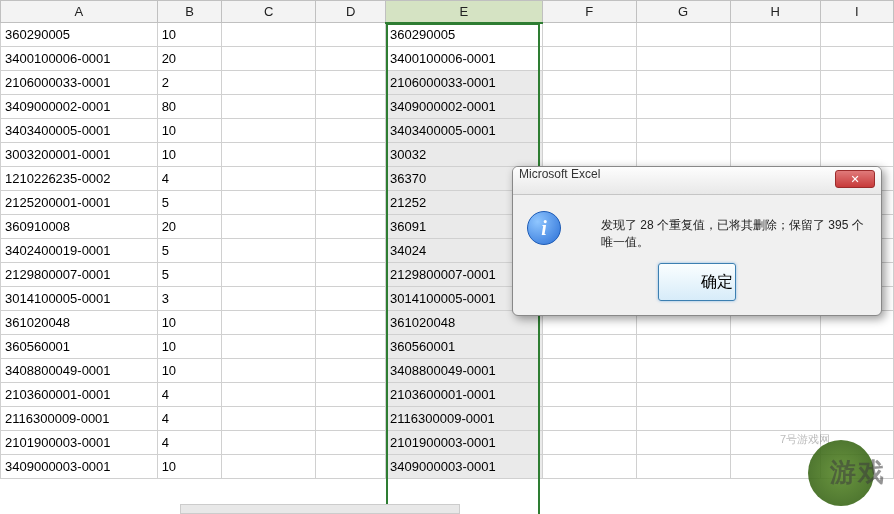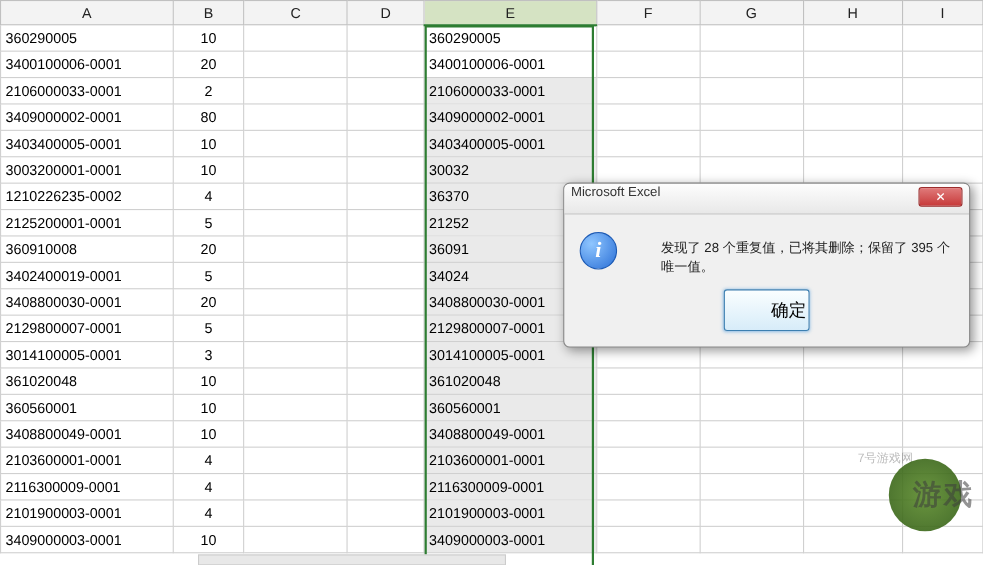--- a/index.html
+++ b/index.html
@@ -29,21 +29,21 @@
   }
   .grid th {
     background: #f3f3f3;
     text-align: center;
     border: 1px solid #c0c0c0;
     height: 22px;
     font-size: 13px;
     color: #222;
   }
   .col-A { width: 160px; text-align: left; }
-  .col-B { width: 68px; text-align: center; font-weight: bold; }
+  .col-B { width: 68px; text-align: left; font-weight: bold; }
   .col-C { width: 100px; }
   .col-D { width: 74px; }
   .col-E { width: 160px; text-align: left; }
   .col-F { width: 100px; }
   .col-G { width: 100px; }
   .col-H { width: 96px; }
   .col-I { width: 78px; }
   th.sel-col { background: #d5e3c3; border-bottom: 2px solid #2e7d32; }
   td.sel-cell {
     background: #eaeaea;
@@ -136,21 +136,21 @@
     background: linear-gradient(#fafeff,#d7ecf9);
     border: 1px solid #3c7fb1;
     border-radius: 3px;
     font-size: 16px;
     cursor: pointer;
     box-shadow: 0 0 3px rgba(70,150,220,0.6);
     padding-left: 40px;
   }
   .watermark {
     position: absolute;
-    right: 0; bottom: 23px;
+    right: 0; bottom: 0;
     width: 140px; height: 86px;
     pointer-events: none;
     text-decoration: underline;
   }
   .wm-circle {
     position: absolute;
     right: 20px; bottom: 8px;
     width: 66px; height: 66px;
     border-radius: 50%;
     background: radial-gradient(circle,#5a8a2a,#2f5a12);
@@ -288,31 +288,20 @@
         <td class="col-G"></td>
         <td class="col-H"></td>
         <td class="col-I"></td>
       </tr>
       <tr>
         <td class="col-A">3402400019-0001</td>
         <td class="col-B">5</td>
         <td class="col-C"></td>
         <td class="col-D"></td>
         <td class="col-E sel-cell">34024</td>
-        <td class="col-F"></td>
-        <td class="col-G"></td>
-        <td class="col-H"></td>
-        <td class="col-I"></td>
-      </tr>
-      <tr>
-        <td class="col-A">3408800030-0001</td>
-        <td class="col-B">20</td>
-        <td class="col-C"></td>
-        <td class="col-D"></td>
-        <td class="col-E sel-cell">3408800030-0001</td>
         <td class="col-F"></td>
         <td class="col-G"></td>
         <td class="col-H"></td>
         <td class="col-I"></td>
       </tr>
       <tr>
         <td class="col-A">2129800007-0001</td>
         <td class="col-B">5</td>
         <td class="col-C"></td>
         <td class="col-D"></td>

